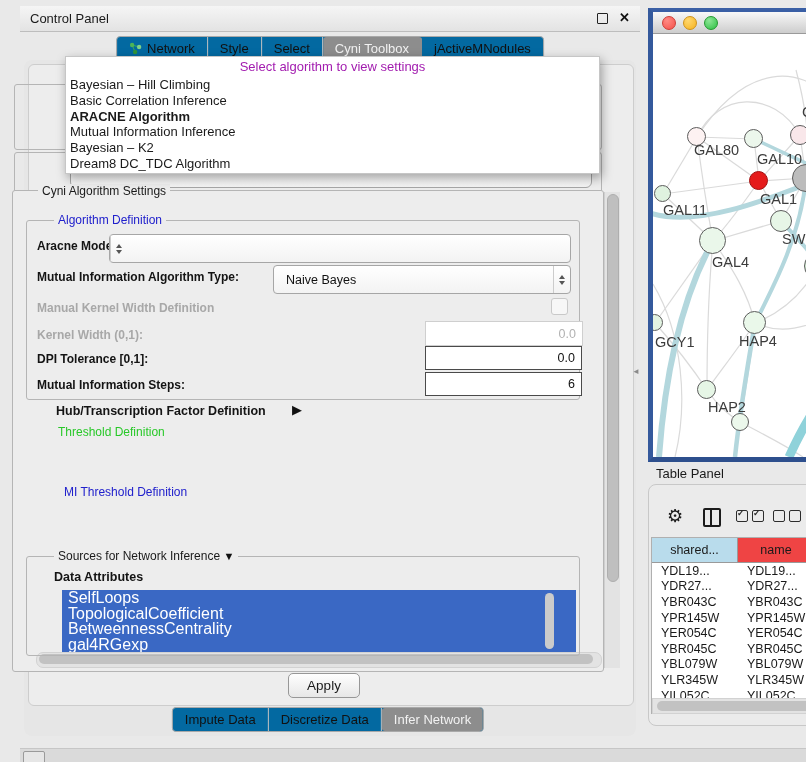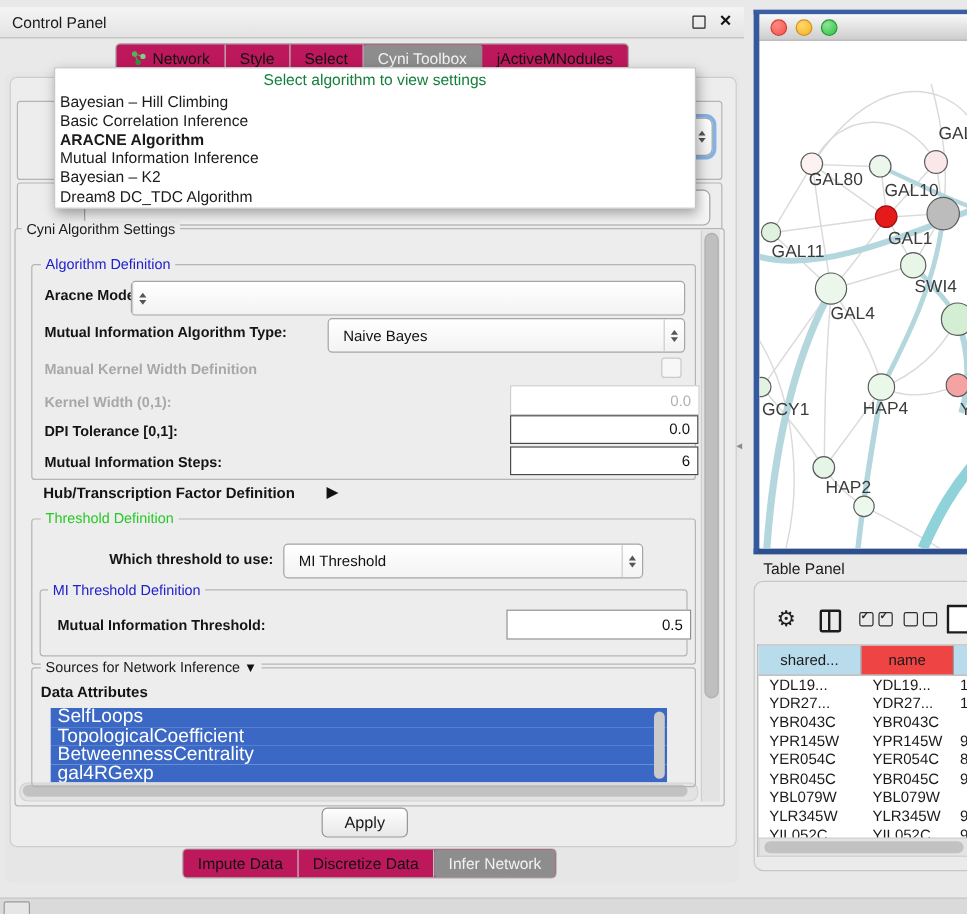--- a/index.html
+++ b/index.html
@@ -1,27 +1,27 @@
 <!DOCTYPE html>
 <html style="--sel-blue: #3a68c4; --tab-selected: #8d8d8d; --title-blue: #2020cc; --title-green: #28c828; --node-red: #e51b1b; --edge-teal: #b3d7dd; --edge-teal-bold: #8fd2da; --header-blue: #b9dcec; --window-blue: #34599c;"><head>
 <meta charset="utf-8">
 <style>
   html,body{margin:0;padding:0;background:#e9e9e9;}
   #screen{position:relative;width:806px;height:762px;background:#e9e9e9;overflow:hidden;
           font-family:"Liberation Sans",sans-serif;color:#1a1a1a;}
-  .abs{position:absolute;}
+  .abs{position:absolute;margin-left:20px;}
 
   
   #cp-titlebar{left:0;top:6px;width:620px;height:25px;background:linear-gradient(#f5f5f5,#e3e3e3);
     border-bottom:1px solid #bdbdbd;display:flex;align-items:center;font-size:13px;}
   #cp-titlebar .t{padding-left:10px;}
   #float-ic{position:absolute;right:32px;top:7px;width:9px;height:9px;border:1.5px solid #222;border-radius:1px;}
   #close-ic{position:absolute;right:10px;top:4px;font-size:13px;font-weight:bold;color:#111;}
 
-  .tabstrip{display:flex;align-items:stretch;background:#be185d;border:1px solid #a9a9a9;border-radius:4px;
+  .tabstrip{display:flex;align-items:stretch;background:#0369a1;border:1px solid #a9a9a9;border-radius:4px;
     height:23px;font-size:13px;overflow:hidden;justify-content:center;}
   .tabstrip .tab{display:flex;align-items:center;padding:0 12px;border-right:1px solid #c3c3c3;color:#111;gap:5px;}
   .tabstrip .tab:last-child{border-right:none;}
   .tabstrip .tab.sel{background:var(--tab-selected,#8d8d8d);color:#f2f2f2;border-radius:3px;border-right-color:transparent;}
   #top-tabs{left:310px;top:36px;transform:translateX(-50%);}
   #bottom-tabs{left:308px;top:707px;transform:translateX(-50%);}
 
   #cp-body{left:4px;top:60px;width:612px;height:676px;background:#e6e6e6;border-radius:8px;}
   #cp-inner{left:8px;top:64px;width:604px;height:640px;background:#ededed;border:1px solid #cdcdcd;border-radius:6px;}
 
@@ -44,21 +44,21 @@
 
   .tf{position:absolute;background:#fff;border:1.5px solid #4a4a4a;font-size:12.5px;color:#111;
     display:flex;align-items:center;justify-content:flex-end;padding:0 6px;}
   .tf.dis{border:1px solid #cfcfcf;color:#b2b2b2;}
 
   .chk{position:absolute;width:15px;height:15px;border:1px solid #c9c9c9;border-radius:3px;background:#f7f7f7;}
 
   
   #algo-popup{left:45px;top:56px;width:533px;height:116px;background:#fff;border:1px solid #c6c6c6;
     box-shadow:2px 4px 10px rgba(0,0,0,.35);z-index:50;font-size:13px;}
-  #algo-popup .ph{color:#15803d;text-align:center;height:20px;line-height:20px;}
+  #algo-popup .ph{color:#a21caf;text-align:center;height:20px;line-height:20px;}
   #algo-popup .it{height:15.8px;line-height:15.8px;padding-left:4px;white-space:nowrap;}
   #algo-popup .it.sel{font-weight:bold;}
 
   
   .vtrack{position:absolute;background:#e3e3e3;border-left:1px solid #cfcfcf;}
   .vthumb{position:absolute;background:#bfbfbf;border:1px solid #aeaeae;border-radius:6px;}
   .htrack{position:absolute;background:#e3e3e3;border:1px solid #d2d2d2;border-radius:7px;}
   .hthumb{position:absolute;background:#c2c2c2;border-radius:6px;}
 
   
@@ -213,36 +213,20 @@
     <span class="lbl" style="left:10px;top:157px;">Mutual Information Steps:</span>
     <div class="tf" style="left:398px;top:151px;width:143px;height:22px;">
       <span>6</span>
     </div>
   </div>
   <div class="gb-title abs blue" style="left:34px;top:213px;">Algorithm Definition</div>
 
   <span class="lbl abs" style="left:36px;top:404px;font-size:12.5px;">Hub/Transcription Factor Definition</span>
   <span class="abs disclose" style="left:272px;top:402px;font-size:13px;">▶</span>
 
-  <div class="gb" style="left:26px;top:432px;width:552px;height:120px;">
-    <span class="lbl" style="left:64px;top:26px;">Which threshold to use:</span>
-    <div class="combo" style="left:209px;top:20px;width:298px;height:27px;">
-      <span class="txt">MI Threshold</span>
-      <span class="stepper">
-          <span class="aru"></span>
-          <span class="ard"></span>
-        </span>
-    </div>
-    <div class="gb" style="left:6px;top:58px;width:538px;height:54px;">
-      <span class="lbl" style="left:14px;top:22px;">Mutual Information Threshold:</span>
-      <div class="tf" style="left:388px;top:16px;width:140px;height:23px;border-width:1px;border-color:#8f8f8f;">
-        <span>0.5</span>
-      </div>
-    </div>
-  </div>
   <div class="gb-title abs green" style="left:34px;top:425px;text-align:center;">Threshold Definition</div>
   <div class="gb-title abs blue" style="left:40px;top:485px;">MI Threshold Definition</div>
 
   <div class="gb" style="left:26px;top:556px;width:552px;height:98px;"></div>
   <div class="gb-title abs" style="left:34px;top:549px;">
     <span>Sources for Network Inference</span>
     <span class="disclose">▼</span>
   </div>
   <span class="lbl abs" style="left:34px;top:570px;font-size:12.5px;">Data Attributes</span>
   <div class="abs" id="attr-list">

